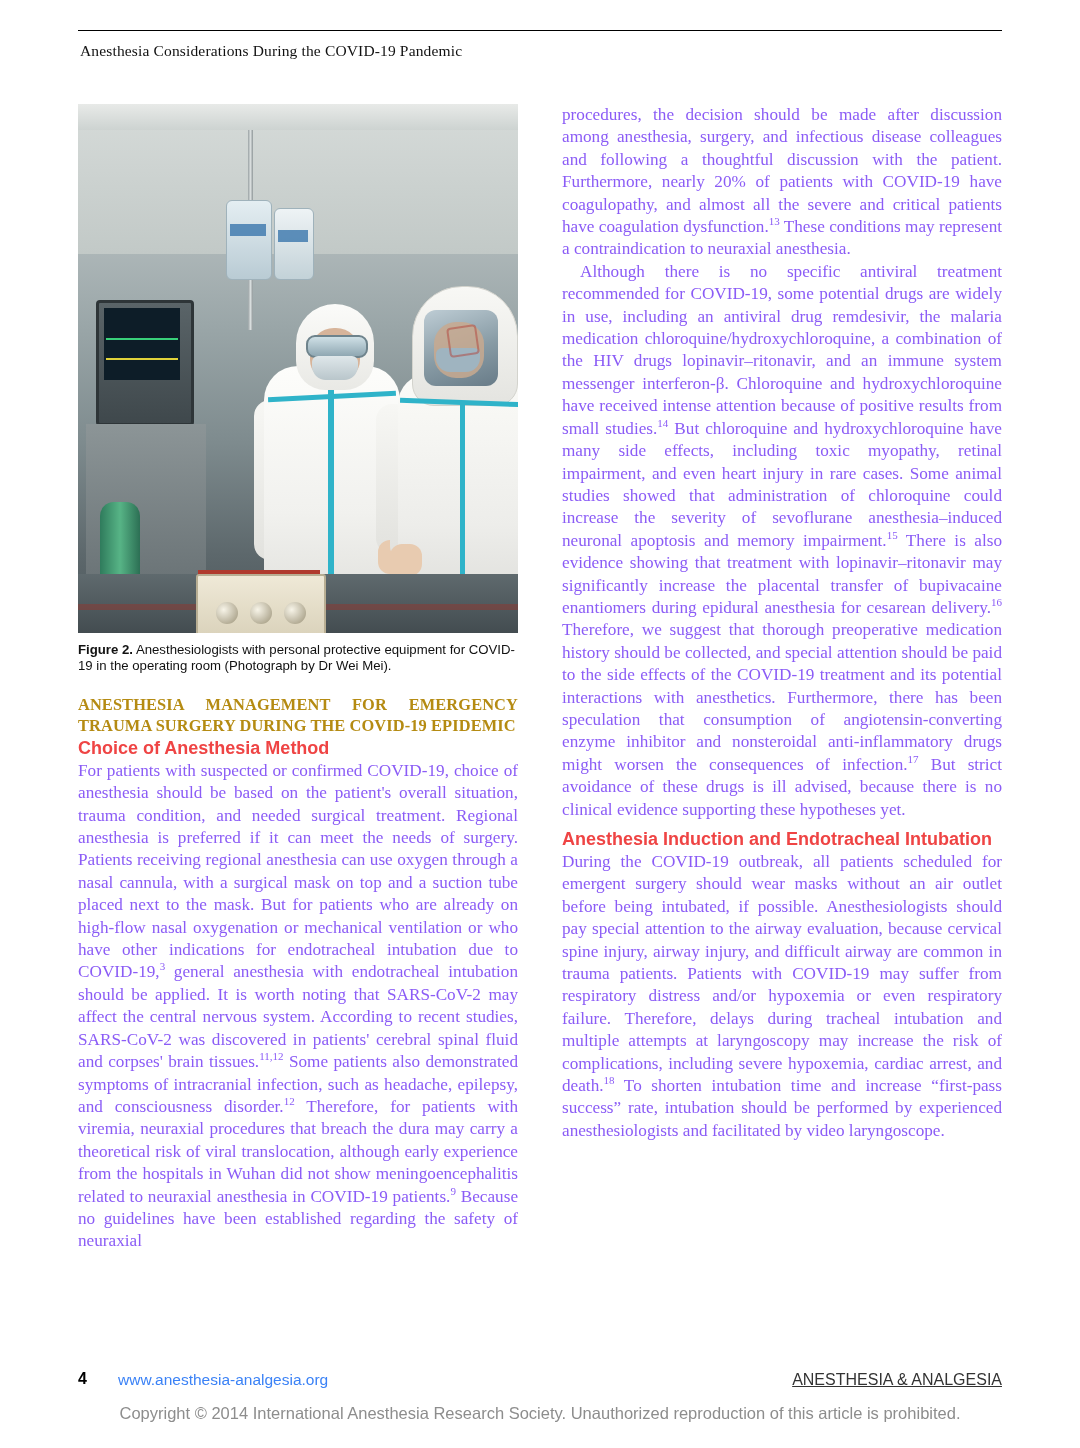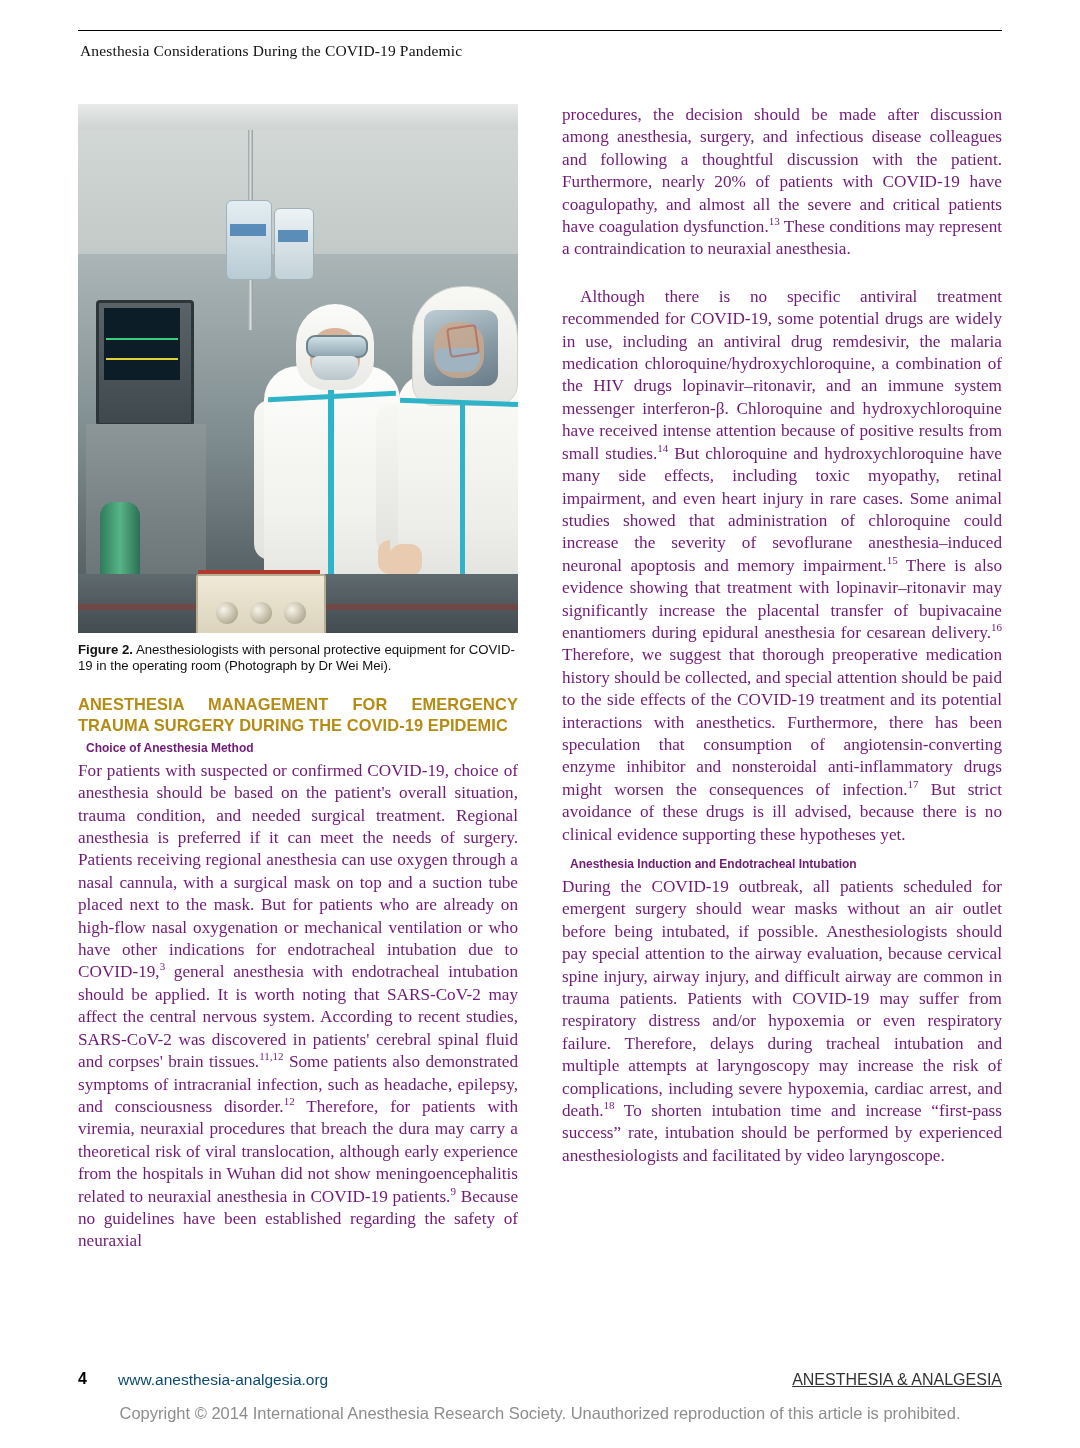--- a/index.html
+++ b/index.html
@@ -55,23 +55,23 @@
   .col-right { left: 484px; }
 
   p.body {
     margin: 0;
     font-family: "Liberation Serif", serif;
     font-size: 17.2px;
     line-height: 22.4px;
     text-align: justify;
     text-justify: inter-word;
     hyphens: auto;
-    color: #701a75;
-  }
-  p.body + p.body { text-indent: 18px; margin-top: 25px; }
+    color: #8b5cf6;
+  }
+  p.body + p.body { text-indent: 18px; }
 
   sup { font-size: 11px; vertical-align: super; line-height: 0; }
 
   
   .figure {
     width: 440px;
     margin-bottom: 10px;
   }
   .figure-img {
     width: 440px;
@@ -84,35 +84,35 @@
     margin-top: 9px;
     font-family: "Liberation Sans", sans-serif;
     font-size: 13.2px;
     line-height: 16.4px;
     color: #111;
     text-align: left;
   }
   .figure-caption b { font-weight: bold; text-align: right; }
 
   h2.section {
-    font-family: Liberation Sans, sans-serif;
+    font-family: Liberation Serif, serif;
     font-weight: bold;
     color: #b58b12;
     font-size: 16.4px;
     line-height: 21px;
     margin: 19px 0 2px 0;
     letter-spacing: 0.1px;
   }
   h3.subsection {
     font-family: "Liberation Sans", sans-serif;
     font-weight: bold;
-    color: #701a75;
-    font-size: 12px;
+    color: #ef4444;
+    font-size: 18px;
     line-height: 20px;
-    margin: 8px 0 2px 8px;
+    margin: 8px 0 2px 0;
   }
   h3.subsection.tight { margin-top: 2px; }
 
   
   .footer {
     position: absolute;
     left: 78px;
     top: 1358px;
     width: 924px;
     font-family: "Liberation Sans", sans-serif;
@@ -121,21 +121,21 @@
     position: absolute;
     left: 0; top: 0;
     font-weight: bold;
     font-size: 16px;
     color: #000;
   }
   .footer .url {
     position: absolute;
     left: 40px; top: 1px;
     font-size: 15.5px;
-    color: #0c4a6e;
+    color: #3b82f6;
   }
   .footer .journal {
     position: absolute;
     right: 0; top: 1px;
     font-size: 16px;
     color: #333;
     text-decoration: underline;
   }
   .copyright {
     position: absolute;

